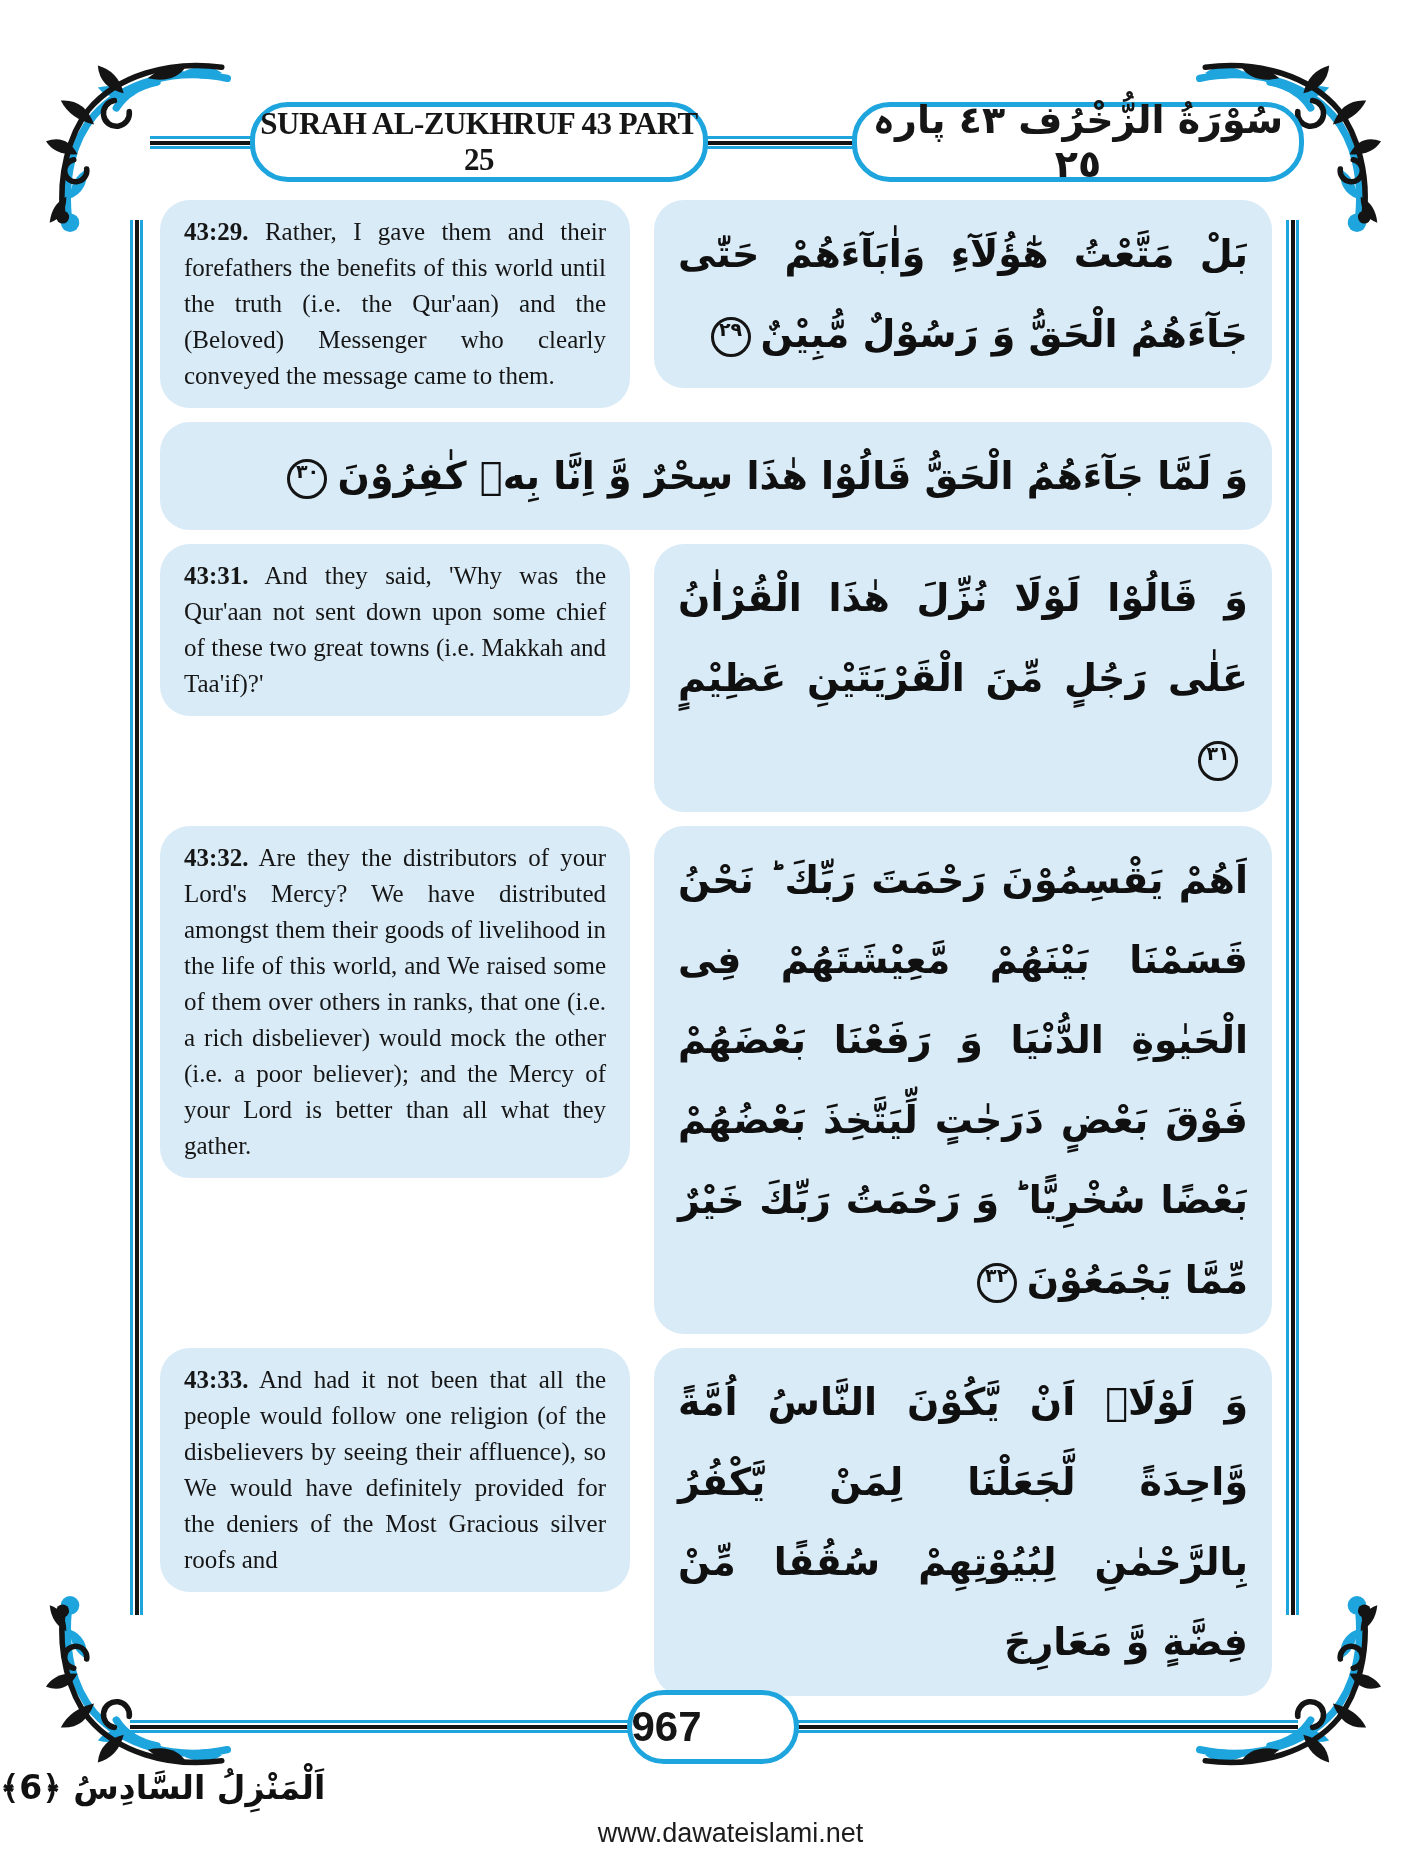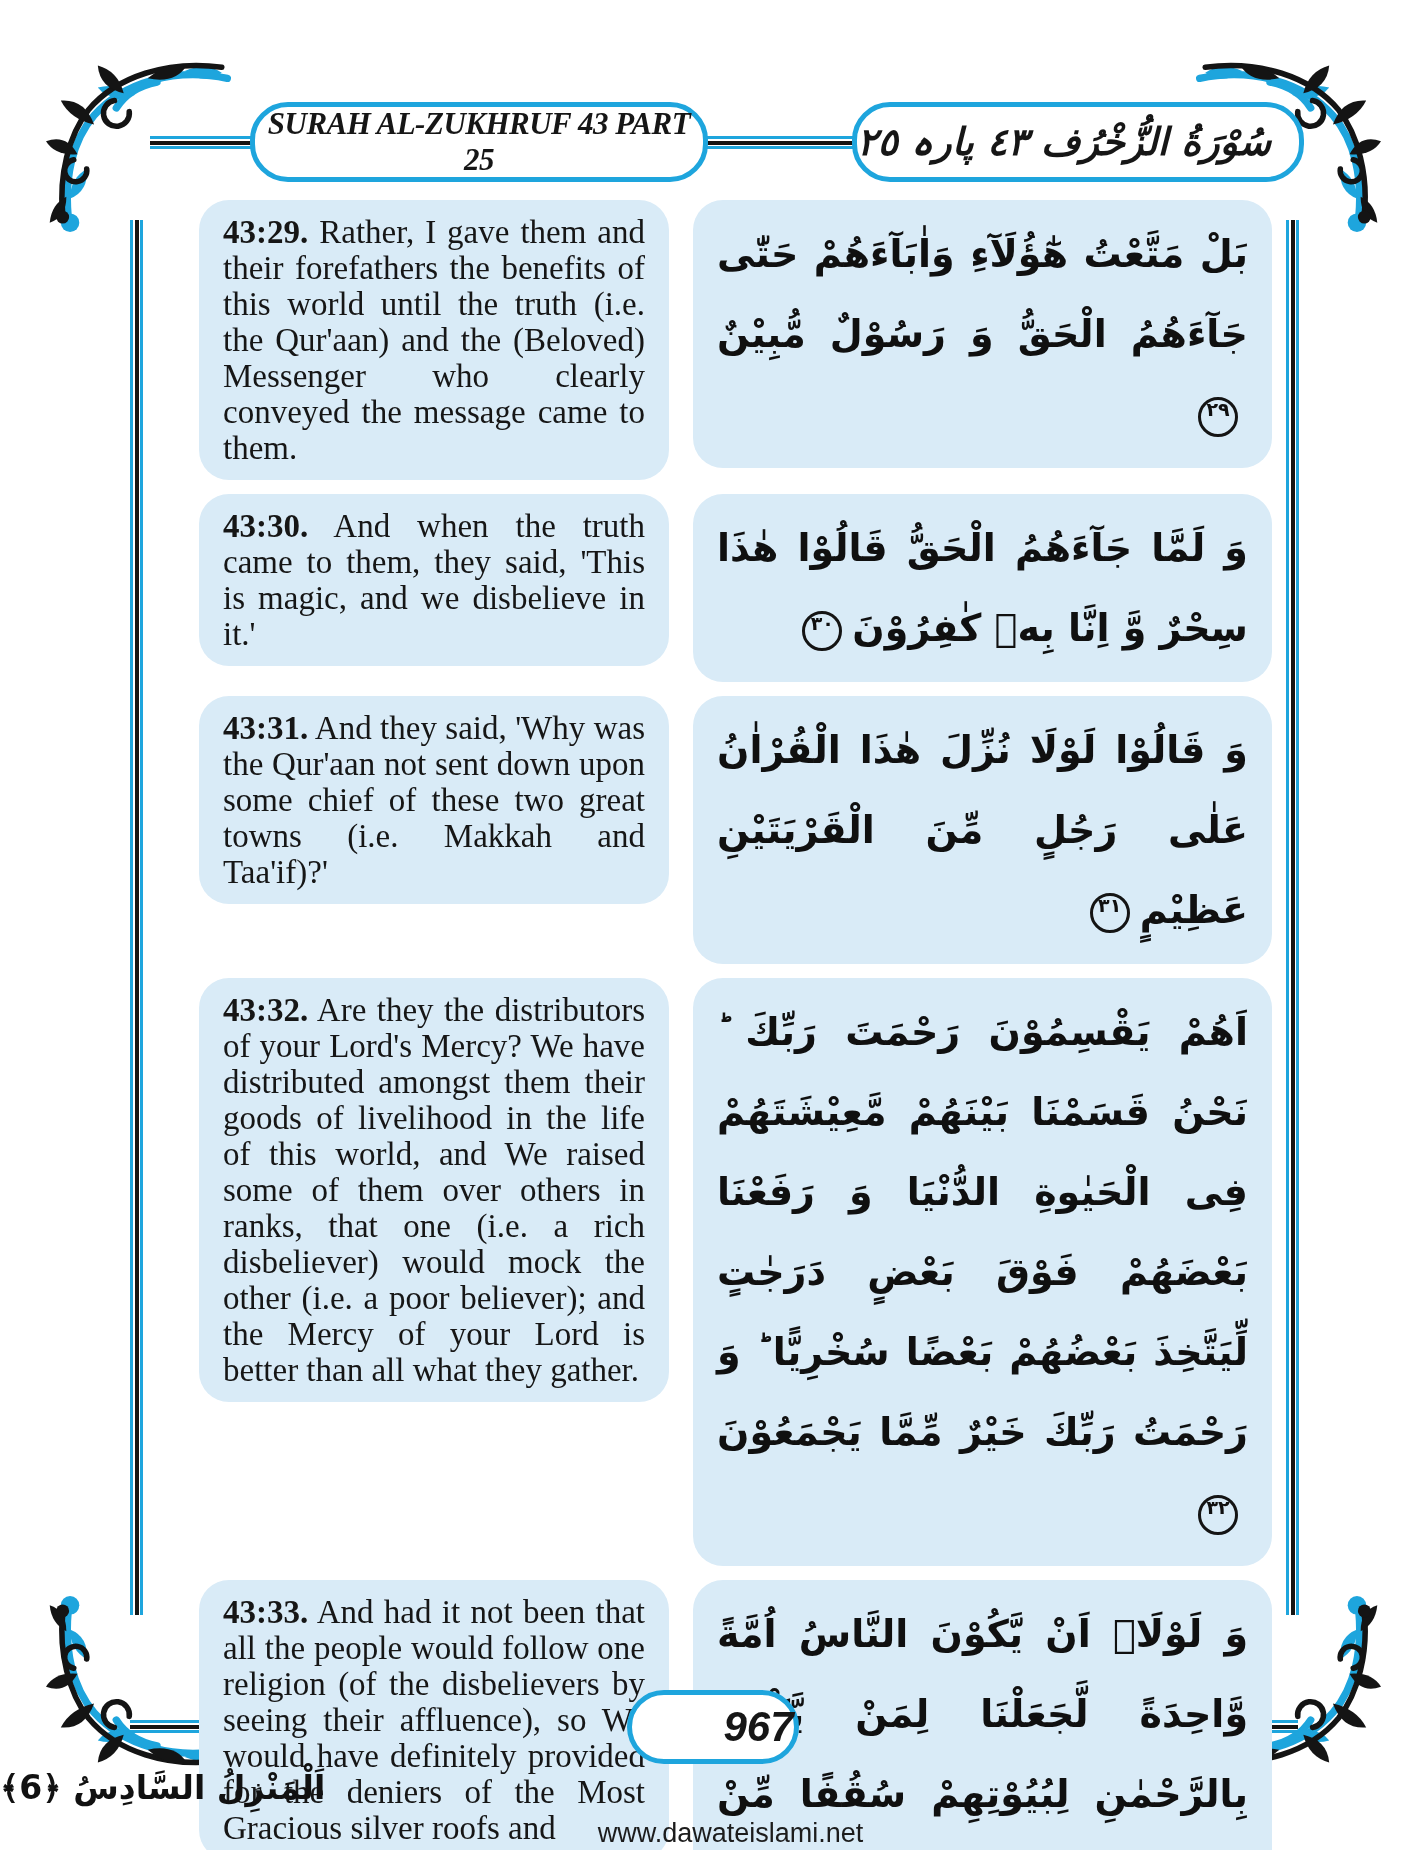--- a/index.html
+++ b/index.html
@@ -35,23 +35,22 @@
   .corner{position:absolute;width:185px;height:185px;}
   .corner.tr{transform:scaleX(-1);}
   .corner.bl{transform:scaleY(-1);}
   .corner.br{transform:scale(-1,-1);}
   
   .badge{
     position:absolute;z-index:3;
     background:#ffffff;
     border:5px solid var(--accent);
     border-radius:38px;
-    display:flex;align-items:center;justify-content:flex-end;
+    display:flex;align-items:center;justify-content:flex-start;
     text-align:center;
-    font-style:italic;
   }
   .badge.title-en{
     left:250px;top:102px;width:458px;height:80px;
     font-weight:bold;font-size:31px;letter-spacing:-0.5px;
     font-family:"Liberation Serif", serif;
   }
   .badge.title-ar{
     left:852px;top:102px;width:452px;height:80px;
     font-weight:bold;font-size:38px;
     font-family:"DejaVu Sans", sans-serif;
@@ -72,23 +71,22 @@
     display:flex;align-items:flex-start;gap:24px;
     margin-bottom:14px;
   }
   .box{
     background:var(--boxblue);
     border-radius:30px;
     padding:14px 24px;
   }
   .box.eng{
     width:470px;flex:0 0 470px;
-    font-size:33px;line-height:36px;
+    font-size:25px;line-height:36px;
     text-align:justify;
-    margin-left:39px;
   }
   .box.eng .vref{font-weight:bold;}
   .box.ara{
     flex:1 1 auto;
     direction:rtl;
     font-family:"DejaVu Sans", sans-serif;
     font-weight:bold;
     font-size:38px;line-height:80px;
     text-align:justify;
     color:#101010;
@@ -181,24 +179,20 @@
         <span class="vtext">Rather, I gave them and their forefathers the benefits of this world until the truth (i.e. the Qur'aan) and the (Beloved) Messenger who clearly conveyed the message came to them.</span>
       </div>
       <div class="box ara">
         <span class="atext">بَلْ مَتَّعْتُ هٰٓؤُلَآءِ وَاٰبَآءَهُمْ حَتّٰى جَآءَهُمُ الْحَقُّ وَ رَسُوْلٌ مُّبِيْنٌ</span><span class="ayah-circle">
             <span class="anum">٢٩</span>
           </span>
       </div>
     </div>
 
     <div class="vrow">
-      <div class="box eng">
-        <span class="vref">43:30.</span>
-        <span class="vtext">And when the truth came to them, they said, 'This is magic, and we disbelieve in it.'</span>
-      </div>
       <div class="box ara">
         <span class="atext">وَ لَمَّا جَآءَهُمُ الْحَقُّ قَالُوْا هٰذَا سِحْرٌ وَّ اِنَّا بِهٖ كٰفِرُوْنَ</span><span class="ayah-circle">
             <span class="anum">٣٠</span>
           </span>
       </div>
     </div>
 
     <div class="vrow">
       <div class="box eng">
         <span class="vref">43:31.</span>

